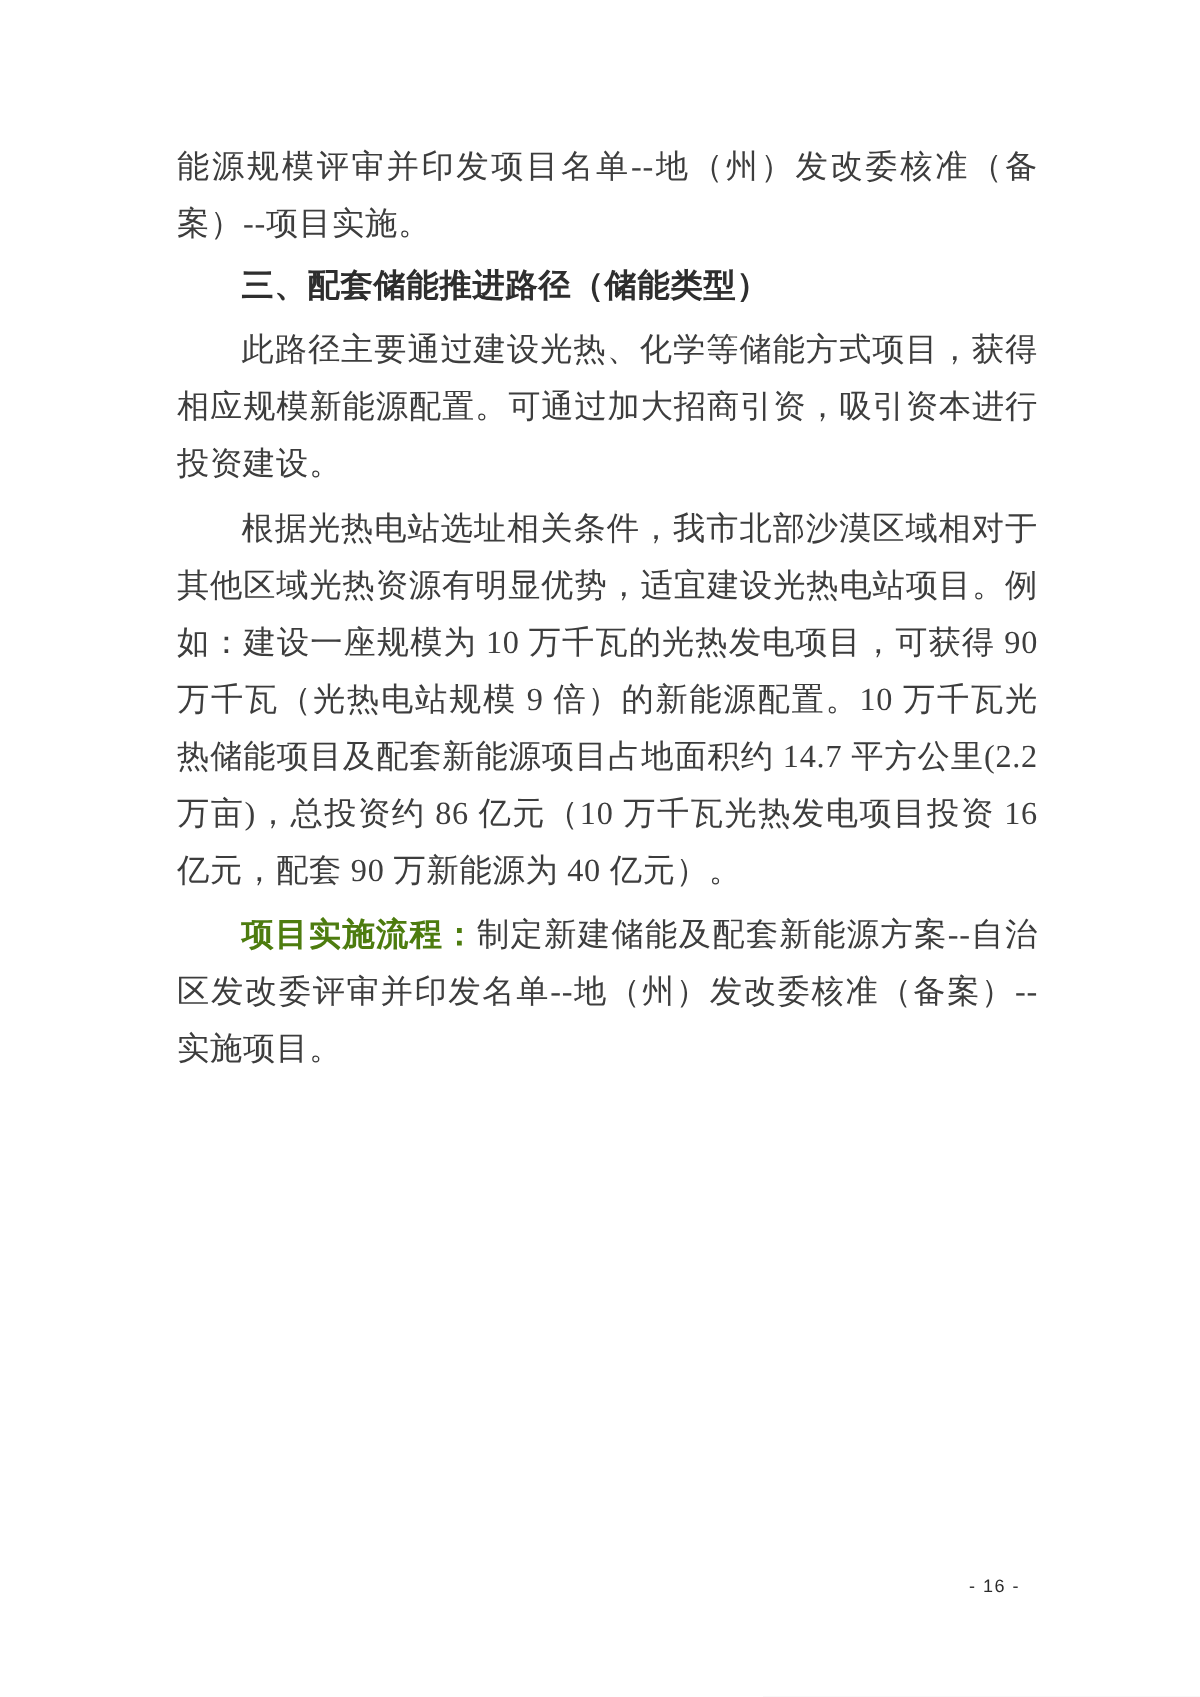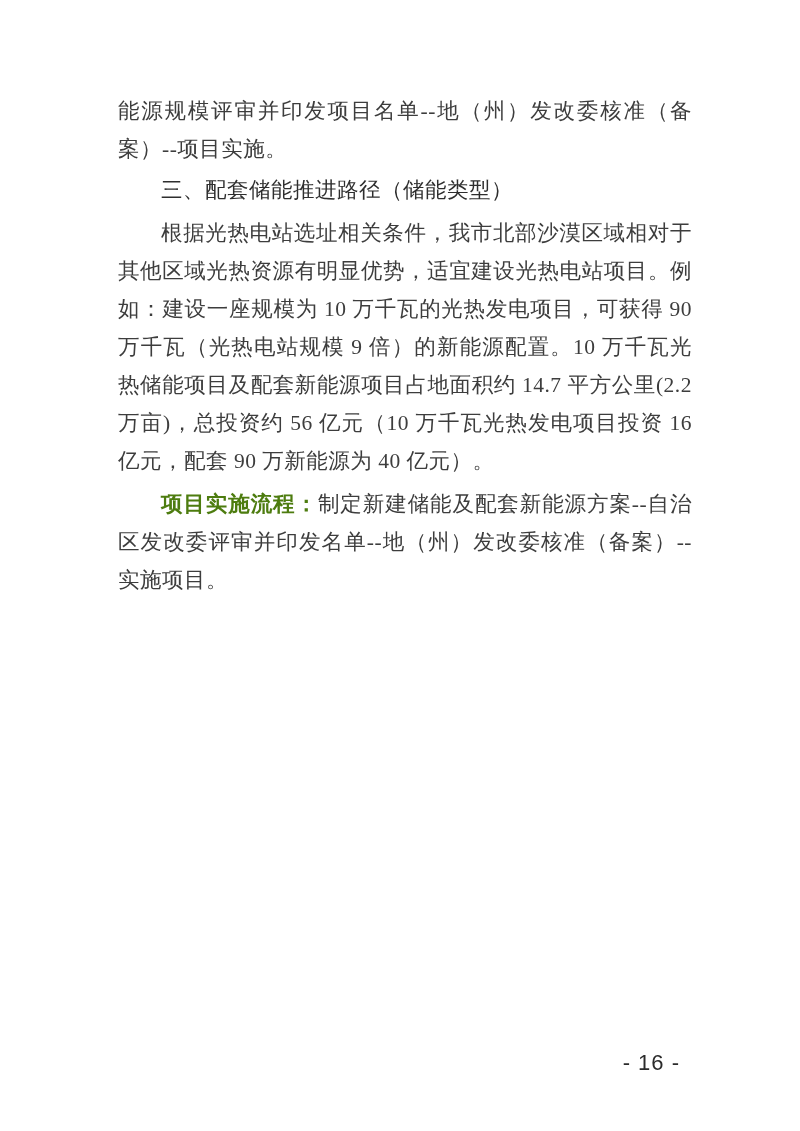--- a/index.html
+++ b/index.html
@@ -25,48 +25,49 @@
     font-size: 21.5px;
     line-height: 38px;
     text-align: justify;
     letter-spacing: 0.5px;
   }
   .para { text-indent: 2em; margin-top: 5px; }
   .para-continuation { text-indent: 0; margin-top: 0; }
   .heading {
     text-indent: 2em;
     margin-top: 3px;
-    font-weight: normal;
+    font-weight: bold;
     color: #2e2e2e;
   }
   .bold-lead { font-weight: bold; color: #4d7c0f; }
   .footer {
     position: absolute;
     top: 1050px;
     left: 0;
     width: 680px;
     text-align: right;
     font-family: "Liberation Sans", "DejaVu Sans", sans-serif;
-    font-size: 22px;
+    font-size: 12px;
     color: #2b2b2b;
     letter-spacing: 1px;
   }
 </style>
 </head>
 <body>
 
 <div class="page">
   <div class="content">
 
     <p class="para para-continuation">能源规模评审并印发项目名单--地（州）发改委核准（备案）--项目实施。</p>
 
     <p class="heading">三、配套储能推进路径（储能类型）</p>
 
+    <p class="para">此路径主要通过建设光热、化学等储能方式项目，获得相应规模新能源配置。可通过加大招商引资，吸引资本进行投资建设。</p>
 
-    <p class="para">根据光热电站选址相关条件，我市北部沙漠区域相对于其他区域光热资源有明显优势，适宜建设光热电站项目。例如：建设一座规模为 10 万千瓦的光热发电项目，可获得 90 万千瓦（光热电站规模 9 倍）的新能源配置。10 万千瓦光热储能项目及配套新能源项目占地面积约 14.7 平方公里(2.2 万亩)，总投资约 56 亿元（10 万千瓦光热发电项目投资 16 亿元，配套 90 万新能源为 40 亿元）。</p>
+    <p class="para">根据光热电站选址相关条件，我市北部沙漠区域相对于其他区域光热资源有明显优势，适宜建设光热电站项目。例如：建设一座规模为 10 万千瓦的光热发电项目，可获得 90 万千瓦（光热电站规模 9 倍）的新能源配置。10 万千瓦光热储能项目及配套新能源项目占地面积约 14.7 平方公里(2.2 万亩)，总投资约 86 亿元（10 万千瓦光热发电项目投资 16 亿元，配套 90 万新能源为 40 亿元）。</p>
 
 
     <p class="para"><span class="bold-lead">项目实施流程：</span><span>制定新建储能及配套新能源方案--自治区发改委评审并印发名单--地（州）发改委核准（备案）--实施项目。</span></p>
 
   </div>
 
   <div class="footer">
     <span>- 16 -</span>
   </div>
 </div>

